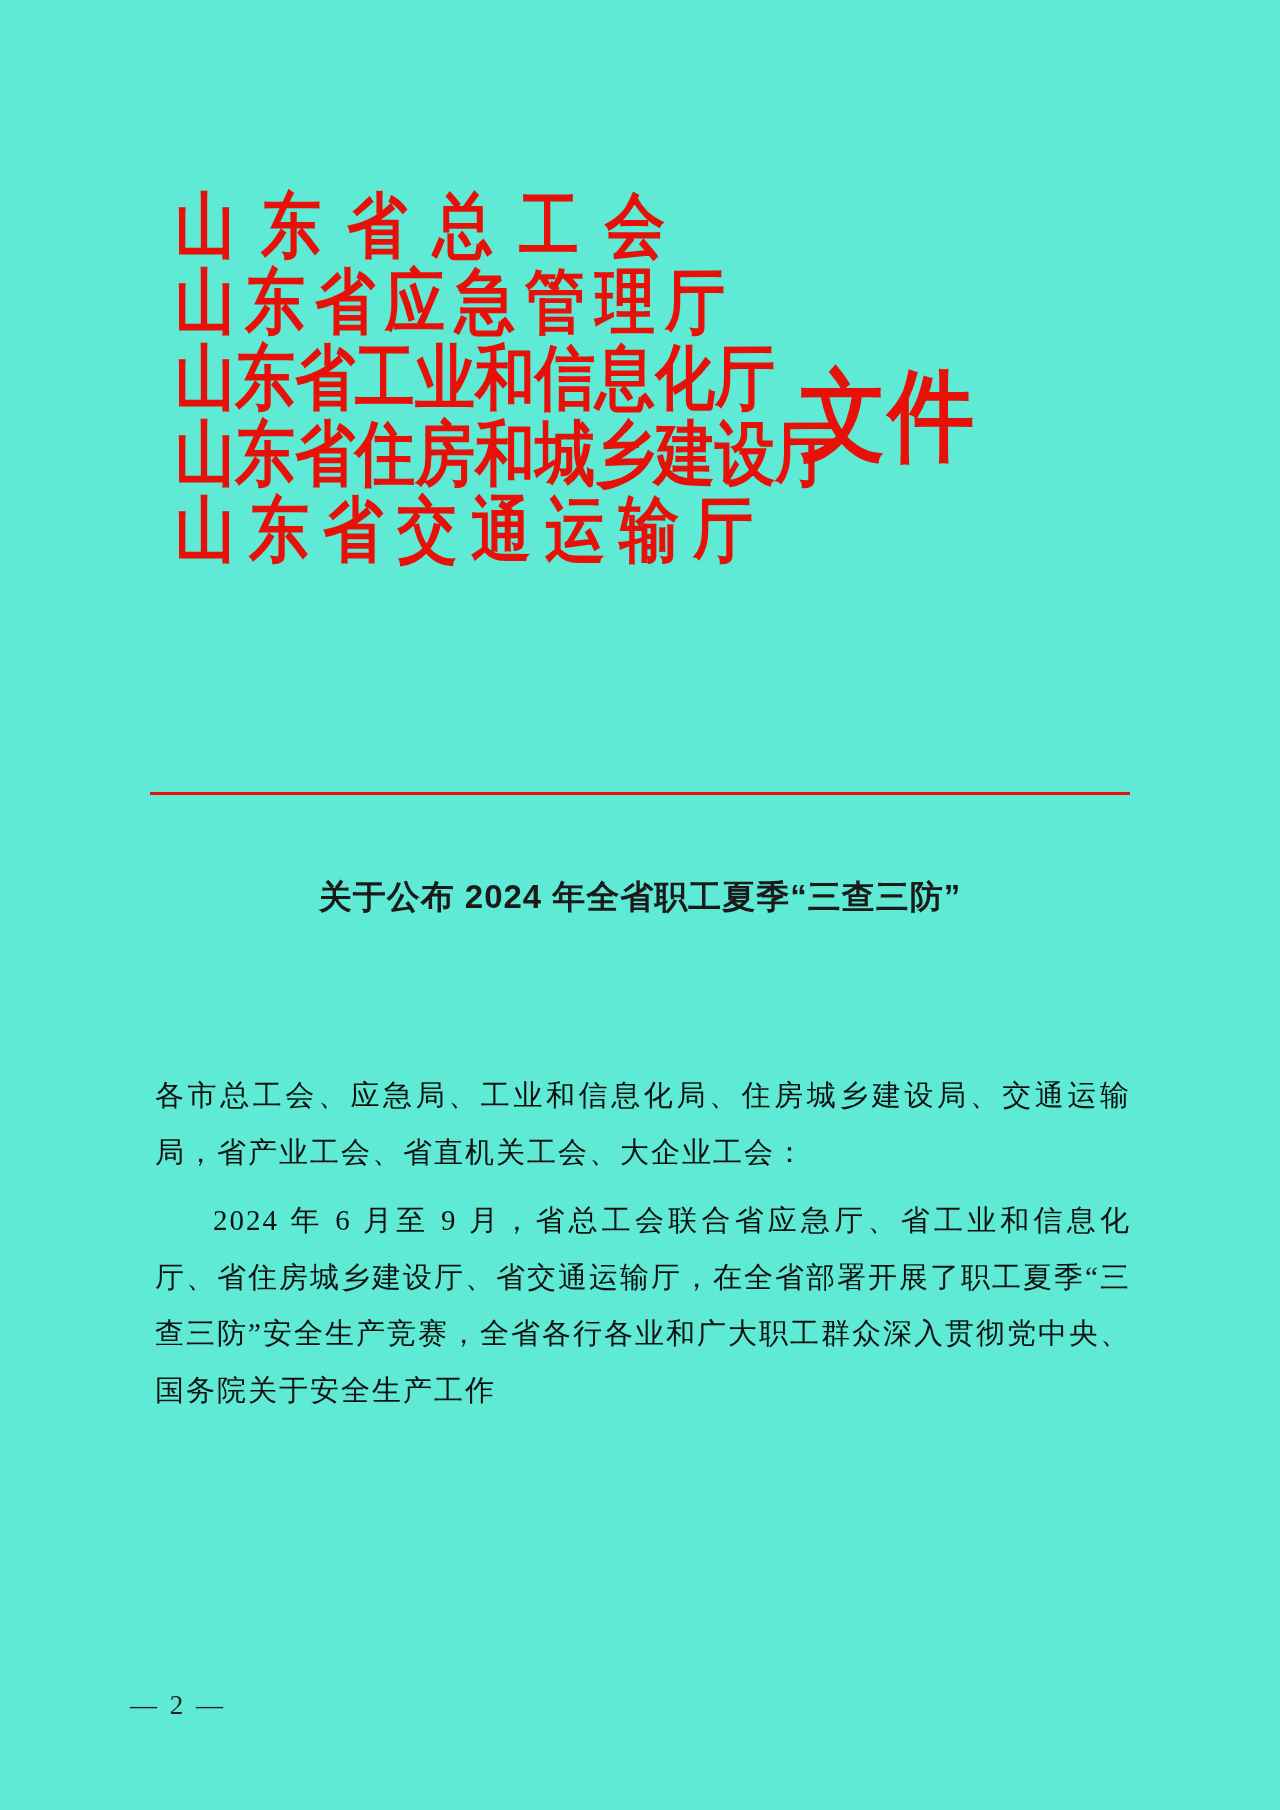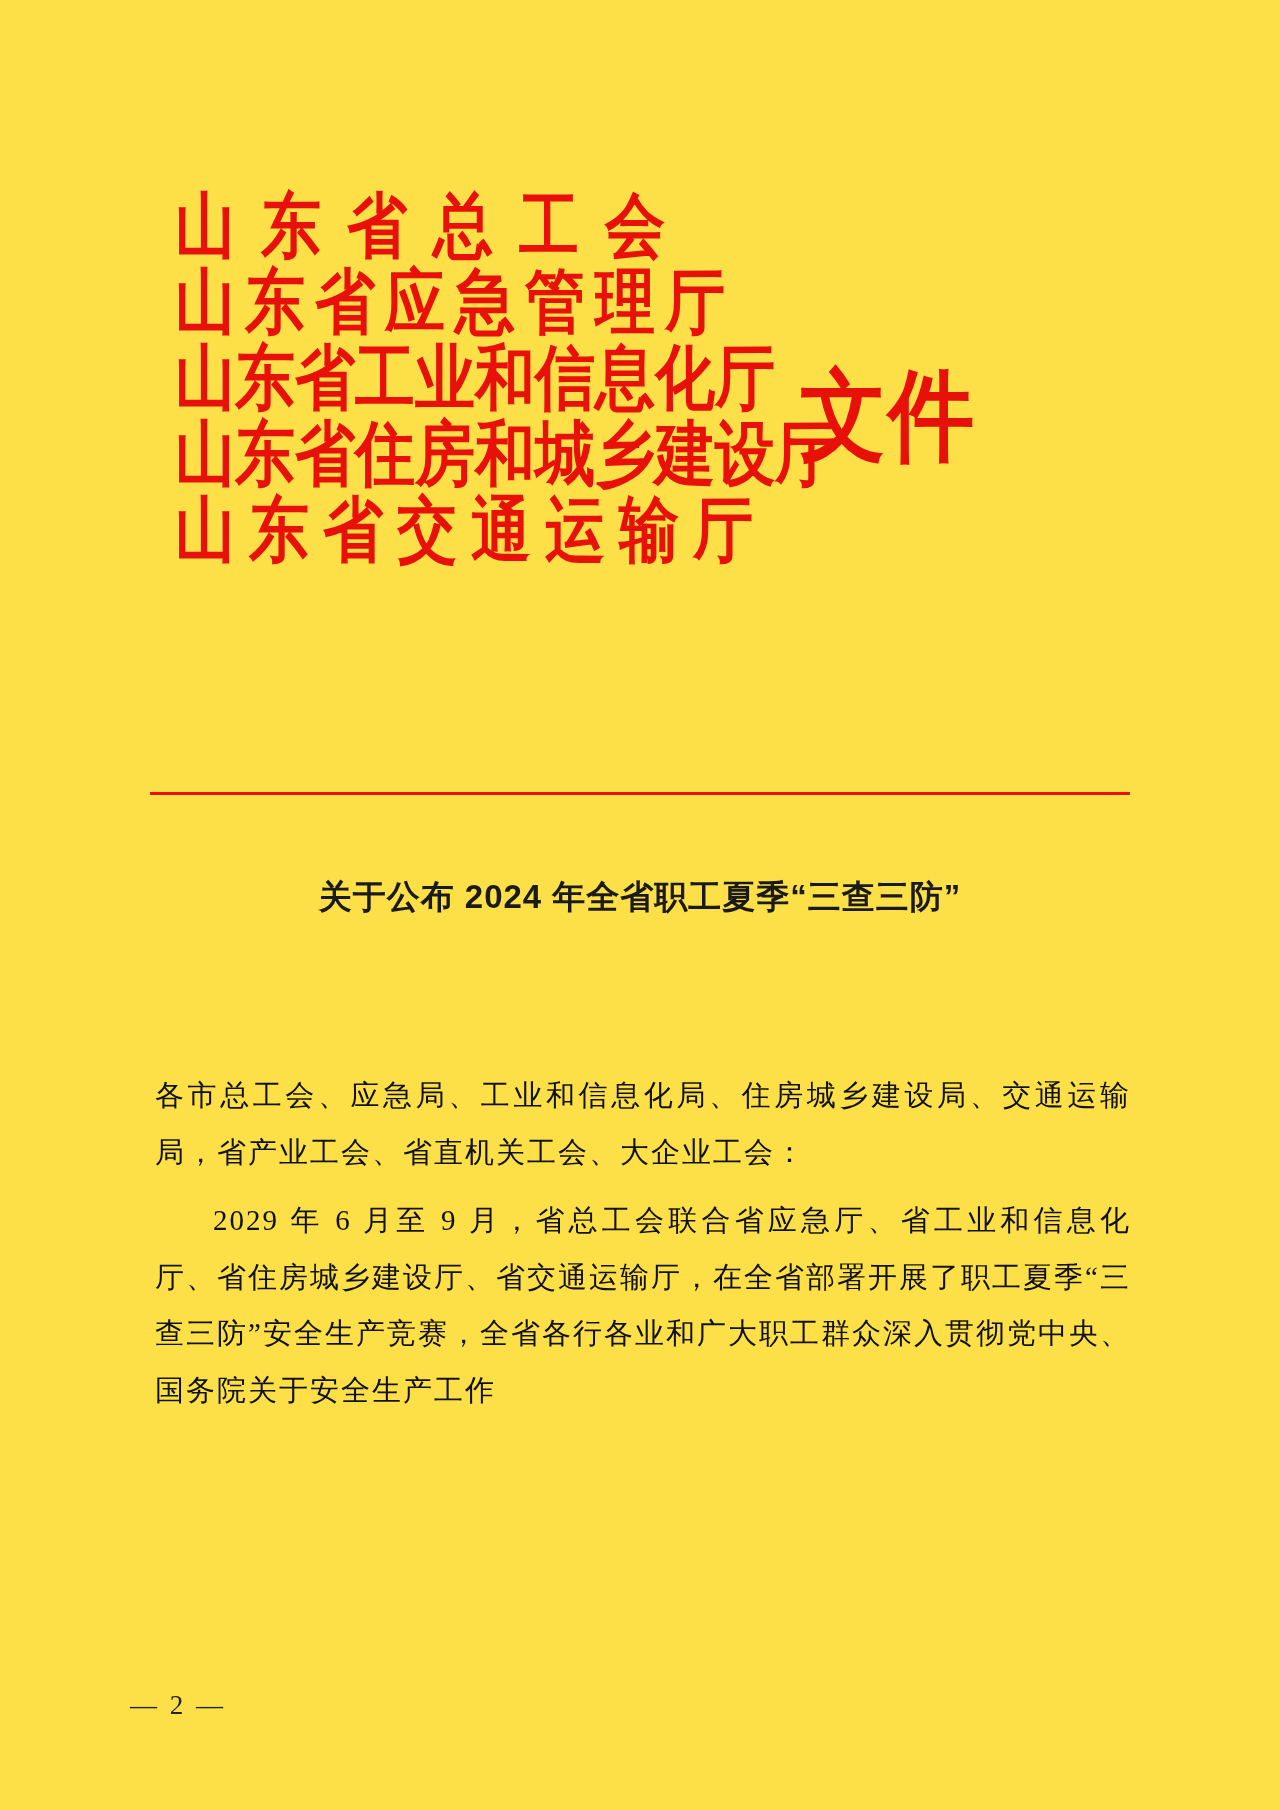--- a/index.html
+++ b/index.html
@@ -11,21 +11,21 @@
     width: 1280px;
     height: 1810px;
     position: relative;
     font-family: "Liberation Serif", "DejaVu Serif", serif;
     overflow: hidden;
   }
 
   .page {
     position: absolute;
     inset: 0;
-    background: #fde047;
+    background: #5eead4;
   }
 
   
   .letterhead {
     position: absolute;
     left: 0;
     right: 0;
     top: 190px;
     height: 480px;
   }
@@ -138,18 +138,18 @@
   </div>
 
   <div class="red-rule"></div>
 
   <div class="title">
     <span class="title-line">关于公布 2024 年全省职工夏季“三查三防”</span>
   </div>
 
   <div class="body-text">
     <p class="para">各市总工会、应急局、工业和信息化局、住房城乡建设局、交通运输局，省产业工会、省直机关工会、大企业工会：</p>
-    <p class="para indent">2029 年 6 月至 9 月，省总工会联合省应急厅、省工业和信息化厅、省住房城乡建设厅、省交通运输厅，在全省部署开展了职工夏季“三查三防”安全生产竞赛，全省各行各业和广大职工群众深入贯彻党中央、国务院关于安全生产工作</p>
+    <p class="para indent">2024 年 6 月至 9 月，省总工会联合省应急厅、省工业和信息化厅、省住房城乡建设厅、省交通运输厅，在全省部署开展了职工夏季“三查三防”安全生产竞赛，全省各行各业和广大职工群众深入贯彻党中央、国务院关于安全生产工作</p>
   </div>
 
   <div class="page-number">— 2 —</div>
 
 </div>
 
 </body></html>

